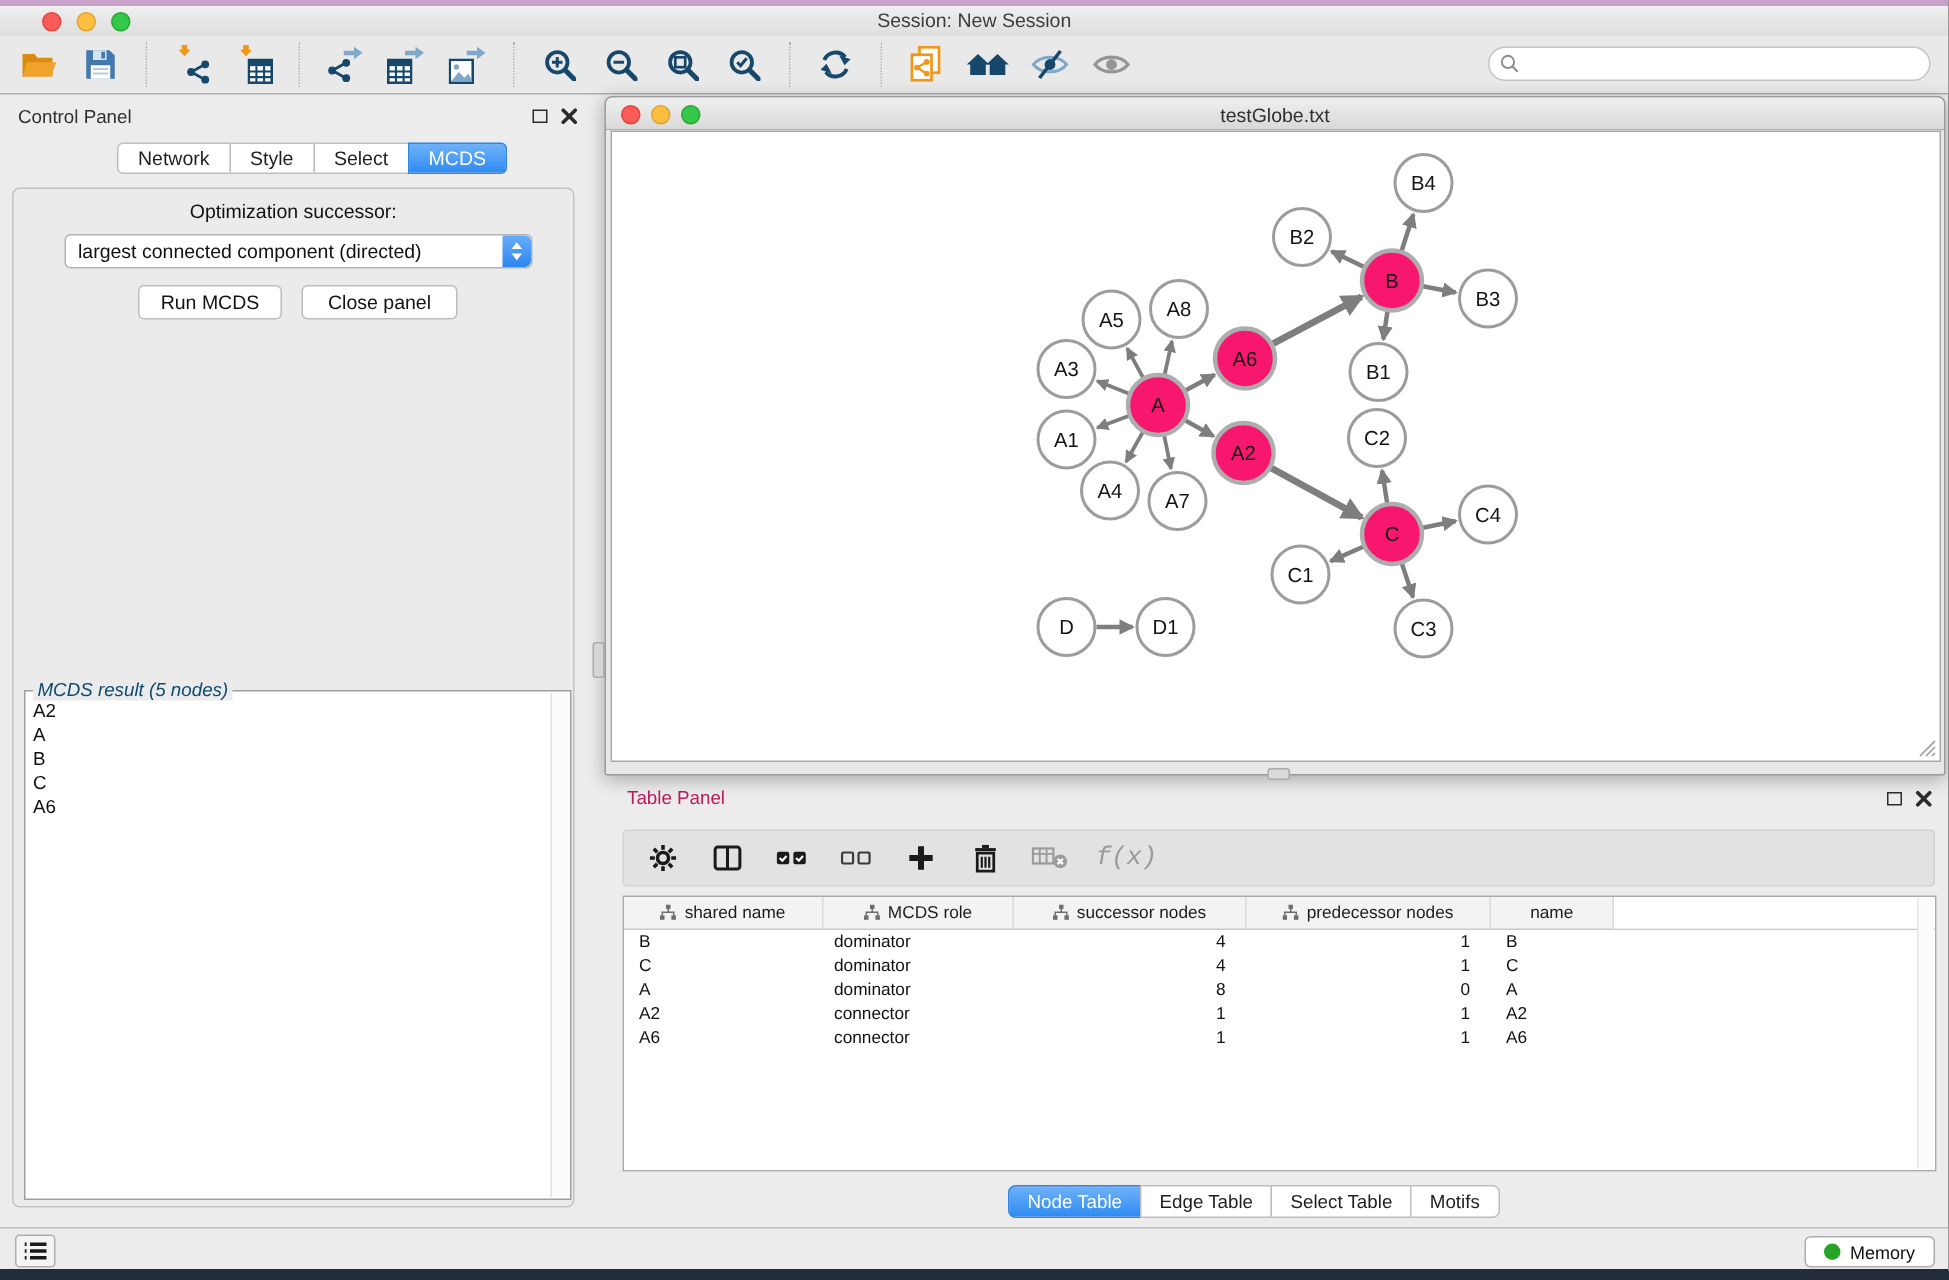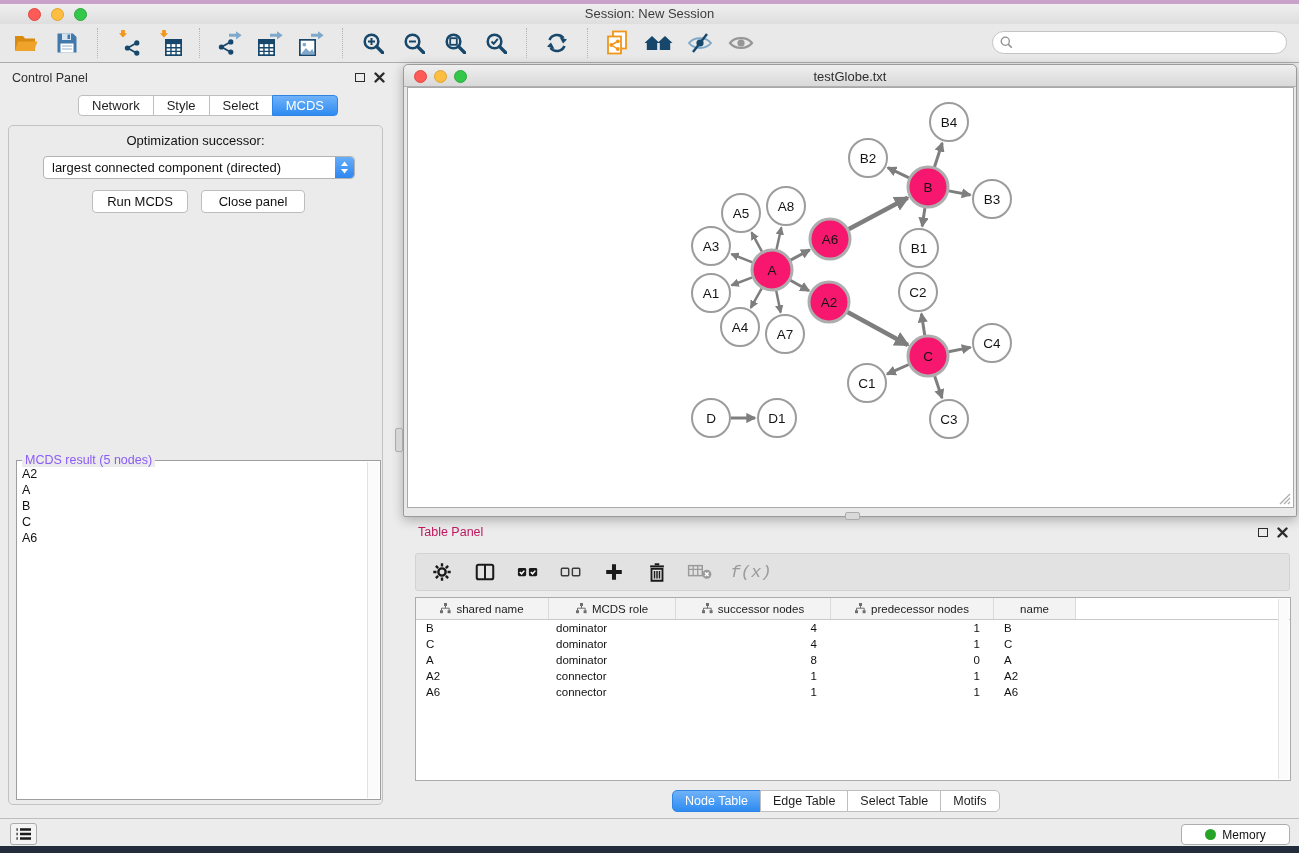--- a/index.html
+++ b/index.html
@@ -30,21 +30,21 @@
   .seg-tab.active{background:linear-gradient(#6FB2F9,#2E8BF1);border-color:#2F84E4;color:#fff;}
   #control-tabs{left:78px;top:95px;}
   .cp-body{left:8px;top:125px;width:375px;height:680px;background:#EBEBEB;border:1px solid #C2C2C2;border-radius:5px;}
   .opt-label{left:8px;top:133px;width:375px;text-align:center;font-size:13px;color:#111;}
   .dropdown{left:43px;top:156px;width:312px;height:23px;background:#fff;border:1px solid #B3B3B3;border-radius:4px;display:flex;align-items:center;}
   .dropdown .dd-text{flex:1;font-size:13px;padding-left:8px;color:#111;white-space:nowrap;}
   .dd-step{width:19px;height:100%;background:linear-gradient(#66ADF9,#2E86F0);border-radius:0 4px 4px 0;display:flex;align-items:center;justify-content:center;}
   .push-btn{position:absolute;height:23px;background:#fff;border:1px solid #BDBDBD;border-radius:4px;font-size:13px;color:#111;display:flex;align-items:center;justify-content:center;}
   
   .result-box{left:16px;top:460px;width:365px;height:340px;background:#fff;border:1px solid #9E9E9E;}
-  .result-legend{position:absolute;top:-8px;left:5px;background:#EBEBEB;padding:0 3px;font-size:12.5px;color:#8b5cf6;}
+  .result-legend{position:absolute;top:-8px;left:5px;background:#EBEBEB;padding:0 3px;font-size:12.5px;color:#0c4a6e;font-style:italic;}
   .result-list{position:absolute;left:2px;top:5px;right:14px;bottom:2px;overflow:hidden;}
   .result-item{font-size:12.5px;color:#111;line-height:16px;padding-left:3px;}
   .result-scroll{position:absolute;right:1px;top:1px;bottom:1px;width:12px;background:#FBFBFB;border-left:1px solid #E2E2E2;}
   
   .net-win{left:403px;top:64px;width:894px;height:453px;background:#E8E8E8;border:1px solid #9B9B9B;border-radius:5px 5px 2px 2px;box-shadow:0 3px 12px rgba(0,0,0,.28);}
   .net-titlebar{position:absolute;left:0;top:0;right:0;height:22px;background:linear-gradient(#EFEFEF,#D9D9D9);border-bottom:1px solid #B0B0B0;border-radius:5px 5px 0 0;}
   .net-titlebar .tl{top:4.5px;}
   .net-titlebar .tl.red{left:10px;}.net-titlebar .tl.yellow{left:30px;}.net-titlebar .tl.green{left:50px;}
   .net-title{position:absolute;left:0;right:0;top:4px;text-align:center;font-size:13px;color:#2F2F2F;}
   .net-canvas{position:absolute;left:3px;top:22px;width:887px;height:421px;background:#fff;border:1px solid #A9A9A9;}
@@ -67,21 +67,21 @@
   .td.c2,.td.c3{text-align:right;padding-right:14px;}
   .td.c4{padding-left:10px;}
   .tp-scroll{position:absolute;right:1px;top:1px;bottom:1px;width:11px;background:#FBFBFB;border-left:1px solid #E3E3E3;}
   #table-tabs{left:672px;top:790px;}
   #table-tabs .seg-tab{font-size:12.5px;padding:0 12px;height:22px;}
   #table-tabs .seg-tab:first-child{border-radius:5px 0 0 5px;}
   #table-tabs .seg-tab:last-child{border-radius:0 5px 5px 0;}
   
   .statusbar{left:0;top:818px;width:1299px;height:28px;background:#ECECEC;border-top:1px solid #BEBEBE;}
   .list-btn{position:absolute;left:10px;top:4px;width:27px;height:22px;background:#F4F4F4;border:1px solid #ADADAD;border-radius:3px;display:flex;align-items:center;justify-content:center;}
-  .memory-btn{position:absolute;right:9px;top:5px;width:109px;height:21px;background:#fff;border:1px solid #ADADAD;border-radius:4px;display:flex;align-items:center;justify-content:center;gap:6px;font-size:12px;color:#111;margin-left:32px;}
+  .memory-btn{position:absolute;right:9px;top:5px;width:87px;height:21px;background:#fff;border:1px solid #ADADAD;border-radius:4px;display:flex;align-items:center;justify-content:center;gap:6px;font-size:12px;color:#111;margin-left:32px;}
   .mem-dot{width:11px;height:11px;border-radius:50%;background:#27A427;}
   .desktop-bottom{left:0;top:846px;width:1299px;height:7px;background:#232C3A;}
   svg{display:block;}
   text{font-family:"Liberation Sans","DejaVu Sans",sans-serif;}
 </style>
 </head>
 <body>
 
 <svg width="0" height="0" style="position:absolute">
   <defs>

